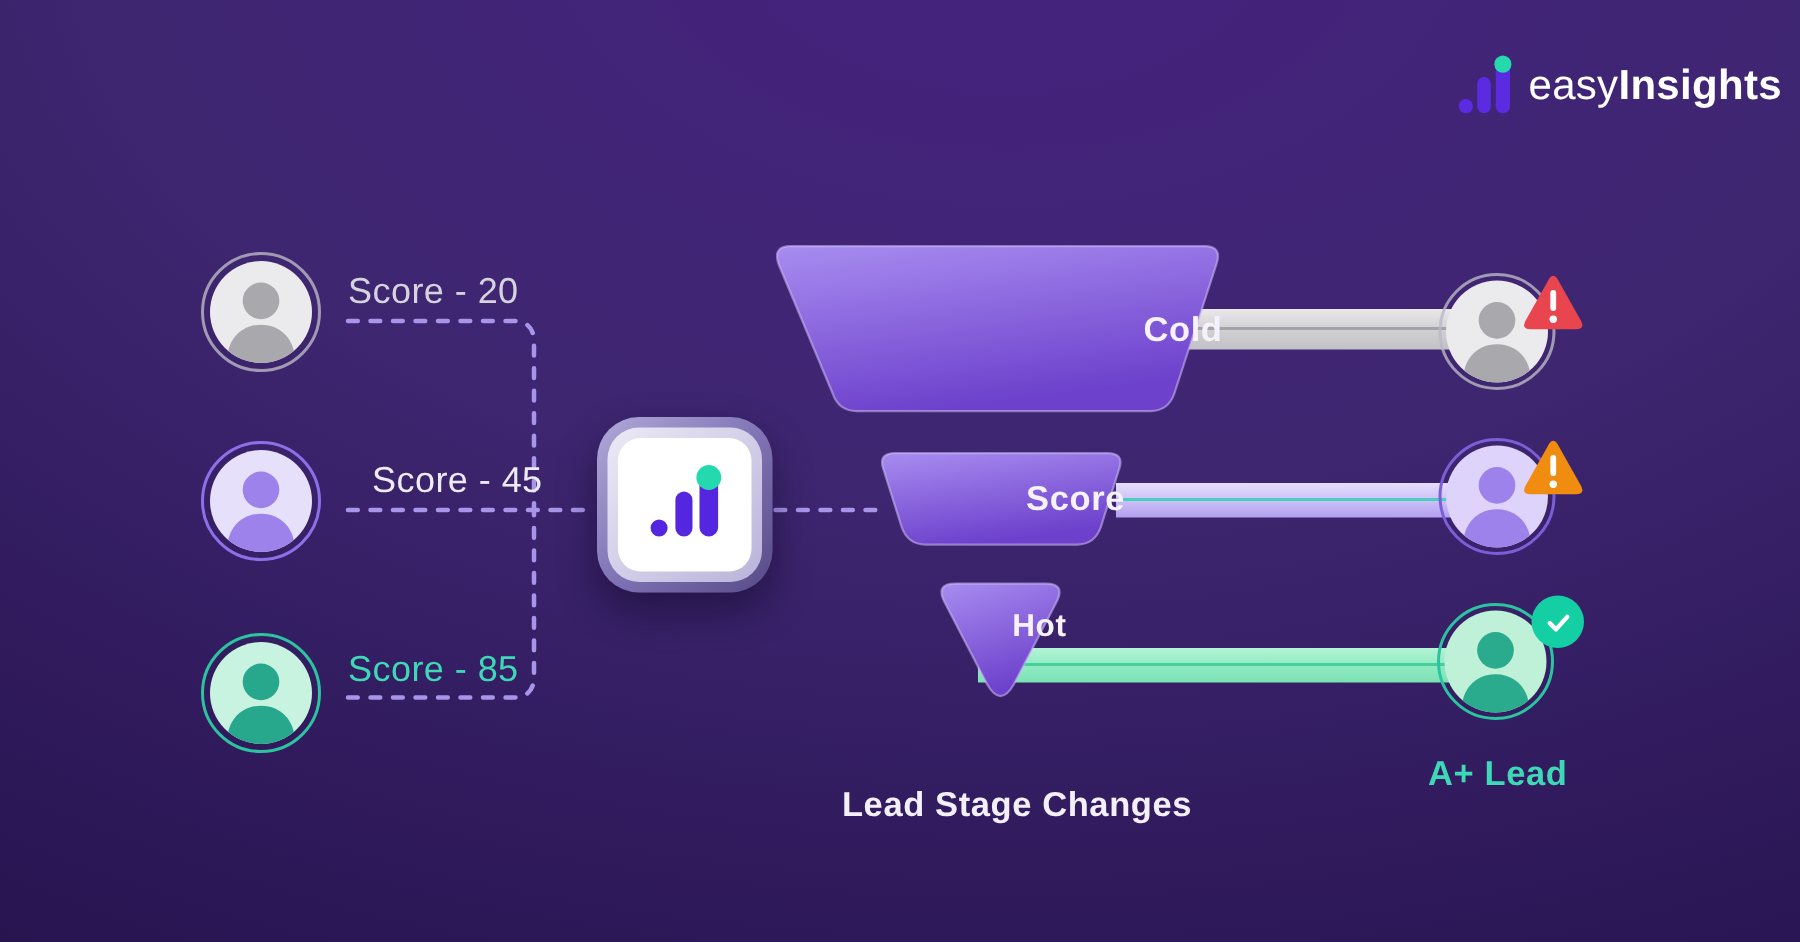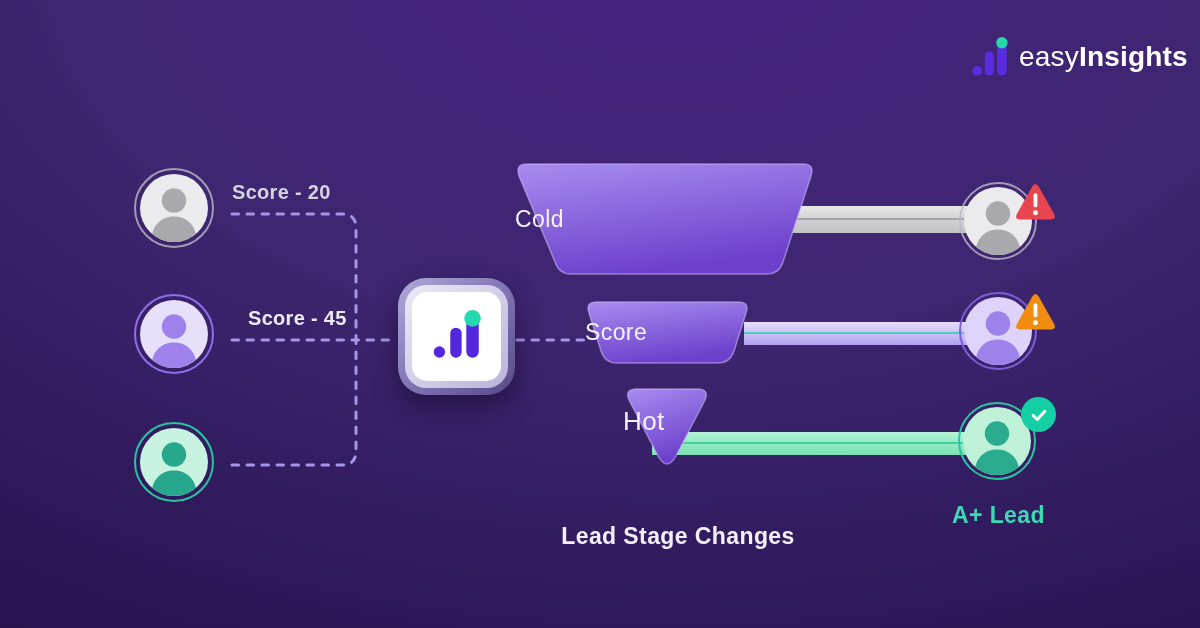--- a/index.html
+++ b/index.html
@@ -24,21 +24,21 @@
   .avatar{position:absolute;border-radius:50%;border:2px solid transparent;padding:4px;box-sizing:border-box;z-index:5;}
   .avatar .fill{width:100%;height:100%;border-radius:50%;overflow:hidden;}
   .avatar .fill svg{display:block;width:100%;height:100%;}
   .av-l{width:80px;height:80px;}
   .av-r{width:78px;height:78px;padding:3px;}
   .ring-gray{border-color:rgba(186,184,196,.8);}
   .ring-purple{border-color:#8d70e8;}
   .ring-teal{border-color:#2cc3a0;}
   .ring-darkpurple{border-color:#7b5fd6;}
 
-  .score{position:absolute;font-size:20px;font-weight:700;letter-spacing:.3px;z-index:6;white-space:nowrap;}
+  .score{position:absolute;font-size:24px;font-weight:400;letter-spacing:.3px;z-index:6;white-space:nowrap;}
   .score-cold{color:#d5d3de;}
   .score-warm{color:#edebf7;margin-left:16px;}
   .score-hot{color:#3fd8b6;}
 
   
   .app-icon{left:398px;top:278px;width:117px;height:117px;border-radius:28px;z-index:5;
     background:linear-gradient(135deg,#b0a9d8 0%,#7c70b2 55%,#574a87 100%);
     padding:7px;box-sizing:border-box;box-shadow:0 12px 26px rgba(10,5,30,.45);}
   .app-icon-mid{width:100%;height:100%;border-radius:21px;box-sizing:border-box;padding:7px;
     background:linear-gradient(135deg,#eceaf6 0%,#b9b3da 100%);}
@@ -53,25 +53,25 @@
   .bar-cold .seam{top:12px;height:1.5px;background:#94939c;opacity:.75;}
   .bar-warm{left:744px;top:322px;width:254px;height:23px;
     background:linear-gradient(180deg,#e6defc 0%,#cabdf6 55%,#b2a0f0 100%);}
   .bar-warm .seam{top:10px;height:2px;background:#3ad0b6;opacity:.9;}
   .bar-hot{left:652px;top:432px;width:348px;height:23px;
     background:linear-gradient(180deg,#b4f4d5 0%,#90eac2 50%,#7ce2b4 100%);}
   .bar-hot .seam{top:10px;height:2px;background:#44cf9b;}
 
   
   .funnel-svg{left:0;top:0;z-index:3;}
-  .funnel-label{position:absolute;z-index:6;color:#f5f2fc;font-size:23px;font-weight:400;
-    letter-spacing:.4px;text-align:left;}
+  .funnel-label{position:absolute;z-index:6;color:#f5f2fc;font-size:23px;font-weight:700;
+    letter-spacing:.4px;text-align:right;}
   .lbl-cold{left:515px;width:300px;top:206px;}
   .lbl-warm{left:585px;width:165px;top:319px;}
-  .lbl-hot{left:623px;width:88px;top:406px;font-size:26px;}
+  .lbl-hot{left:623px;width:88px;top:406px;font-size:21px;}
 
   
   .badge{position:absolute;z-index:6;}
   .badge-check{width:35px;height:35px;border-radius:50%;background:#14cfa3;
     display:flex;align-items:center;justify-content:center;}
 
   
   .caption{left:527px;top:523px;width:302px;text-align:center;color:#f3f0fb;
     font-size:23px;font-weight:600;letter-spacing:.4px;z-index:6;}
   .result{left:936px;top:502px;width:125px;text-align:center;color:#3fd8b6;
@@ -139,20 +139,21 @@
     <div class="fill" style="background:#c9f3e1;">
       <svg viewBox="0 0 64 64">
           <circle cx="32" cy="25" r="11.5" fill="#27a88c"></circle>
           <path d="M32 40 C19 40 11 50 11 61 L11 72 L53 72 L53 61 C53 50 45 40 32 40 Z" fill="#27a88c"></path>
         </svg>
     </div>
   </div>
 
   <div class="score score-cold" style="left:232px;top:181px;">Score - 20</div>
   <div class="score score-warm" style="left:232px;top:307px;">Score - 45</div>
+  <div class="score score-hot" style="left:232px;top:433px;">Score - 85</div>
 
   <div class="abs app-icon">
     <div class="app-icon-mid">
       <div class="app-icon-face">
         <svg width="58" height="58" viewBox="0 0 56 56">
           <circle cx="11" cy="42.5" r="5.5" fill="#5526e0"></circle>
           <rect x="21.5" y="19" width="11" height="29" rx="5.5" fill="#5526e0"></rect>
           <rect x="37" y="6" width="12" height="42" rx="6" fill="#5526e0"></rect>
           <circle cx="43" cy="10" r="8" fill="#25d9ae"></circle>
         </svg>

